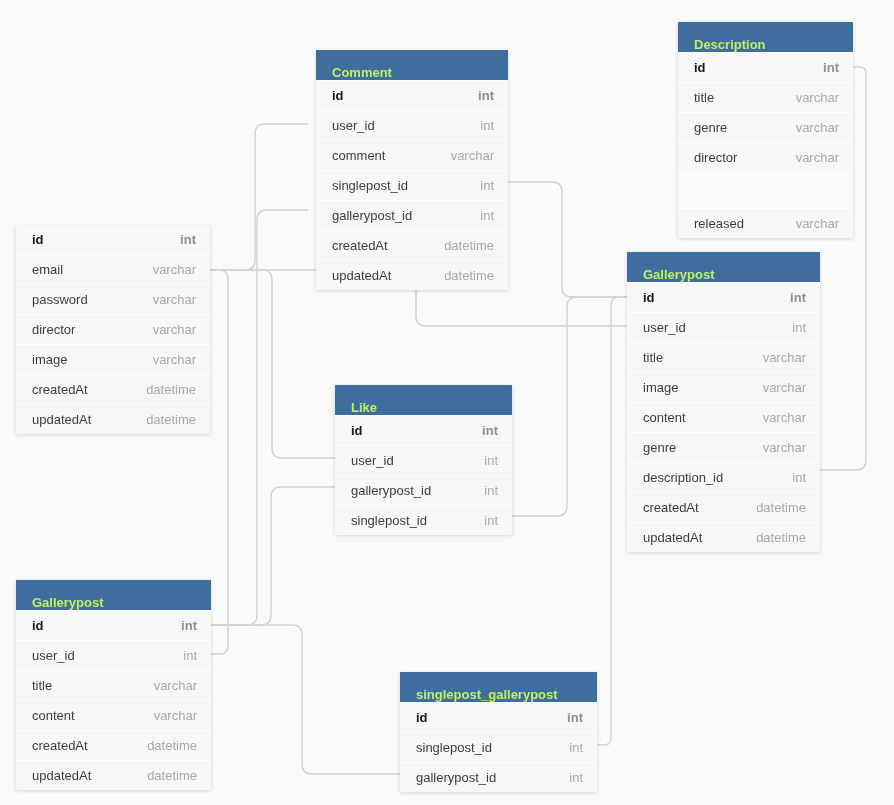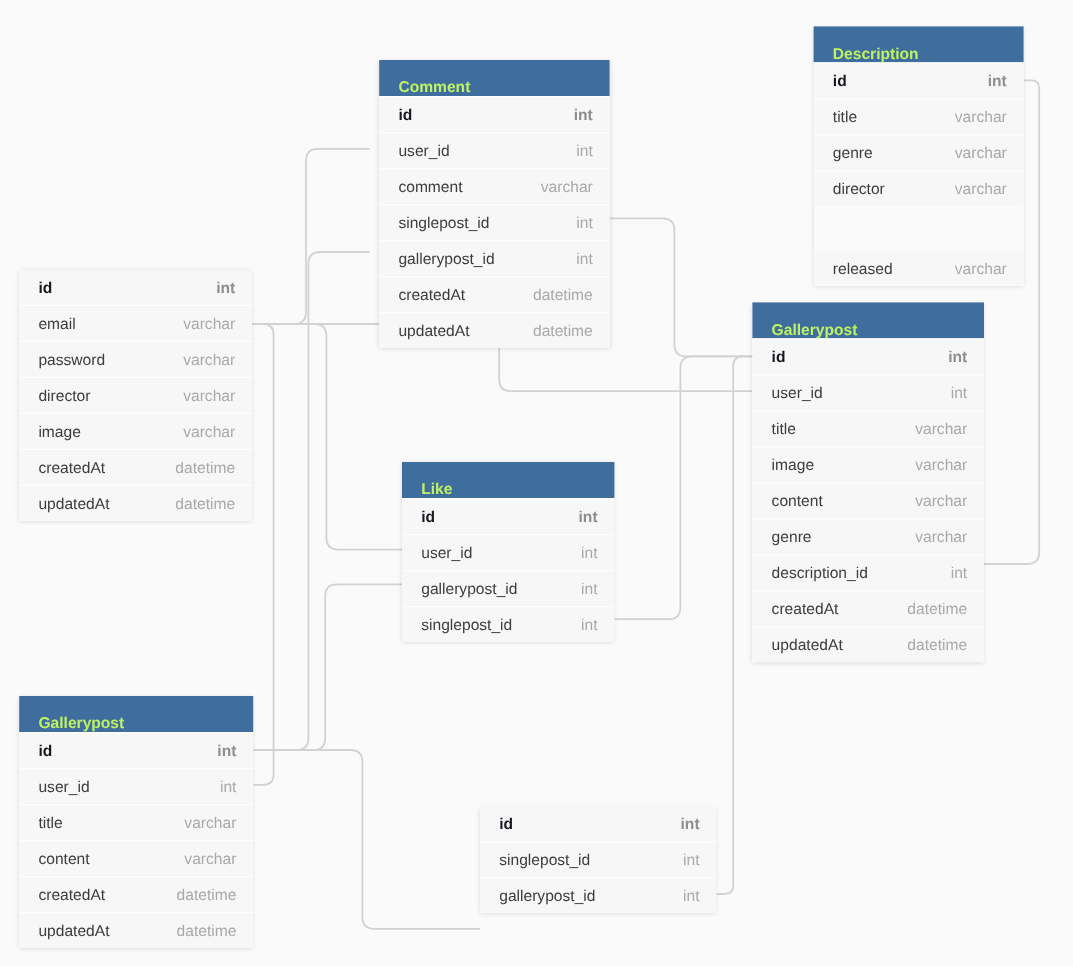--- a/index.html
+++ b/index.html
@@ -216,20 +216,23 @@
       <div class="frow" style="height: 29px; background: rgb(247, 247, 247);">
         <span class="fname">createdAt</span>
         <span class="ftype">datetime</span>
       </div>
       <div class="frow" style="height: 29px; background: rgb(247, 247, 247);">
         <span class="fname">updatedAt</span>
         <span class="ftype">datetime</span>
       </div>
     </div>
     <div class="table" style="left: 400px; top: 672px; width: 197px;">
+      <div class="thead" style="background: rgb(63, 109, 158); height: 30px;">
+        <span>singlepost_gallerypost</span>
+      </div>
       <div class="frow pk" style="height: 29px; background: rgb(247, 247, 247);">
         <span class="fname">id</span>
         <span class="ftype">int</span>
       </div>
       <div class="frow" style="height: 29px; background: rgb(247, 247, 247);">
         <span class="fname">singlepost_id</span>
         <span class="ftype">int</span>
       </div>
       <div class="frow" style="height: 29px; background: rgb(247, 247, 247);">
         <span class="fname">gallerypost_id</span>

